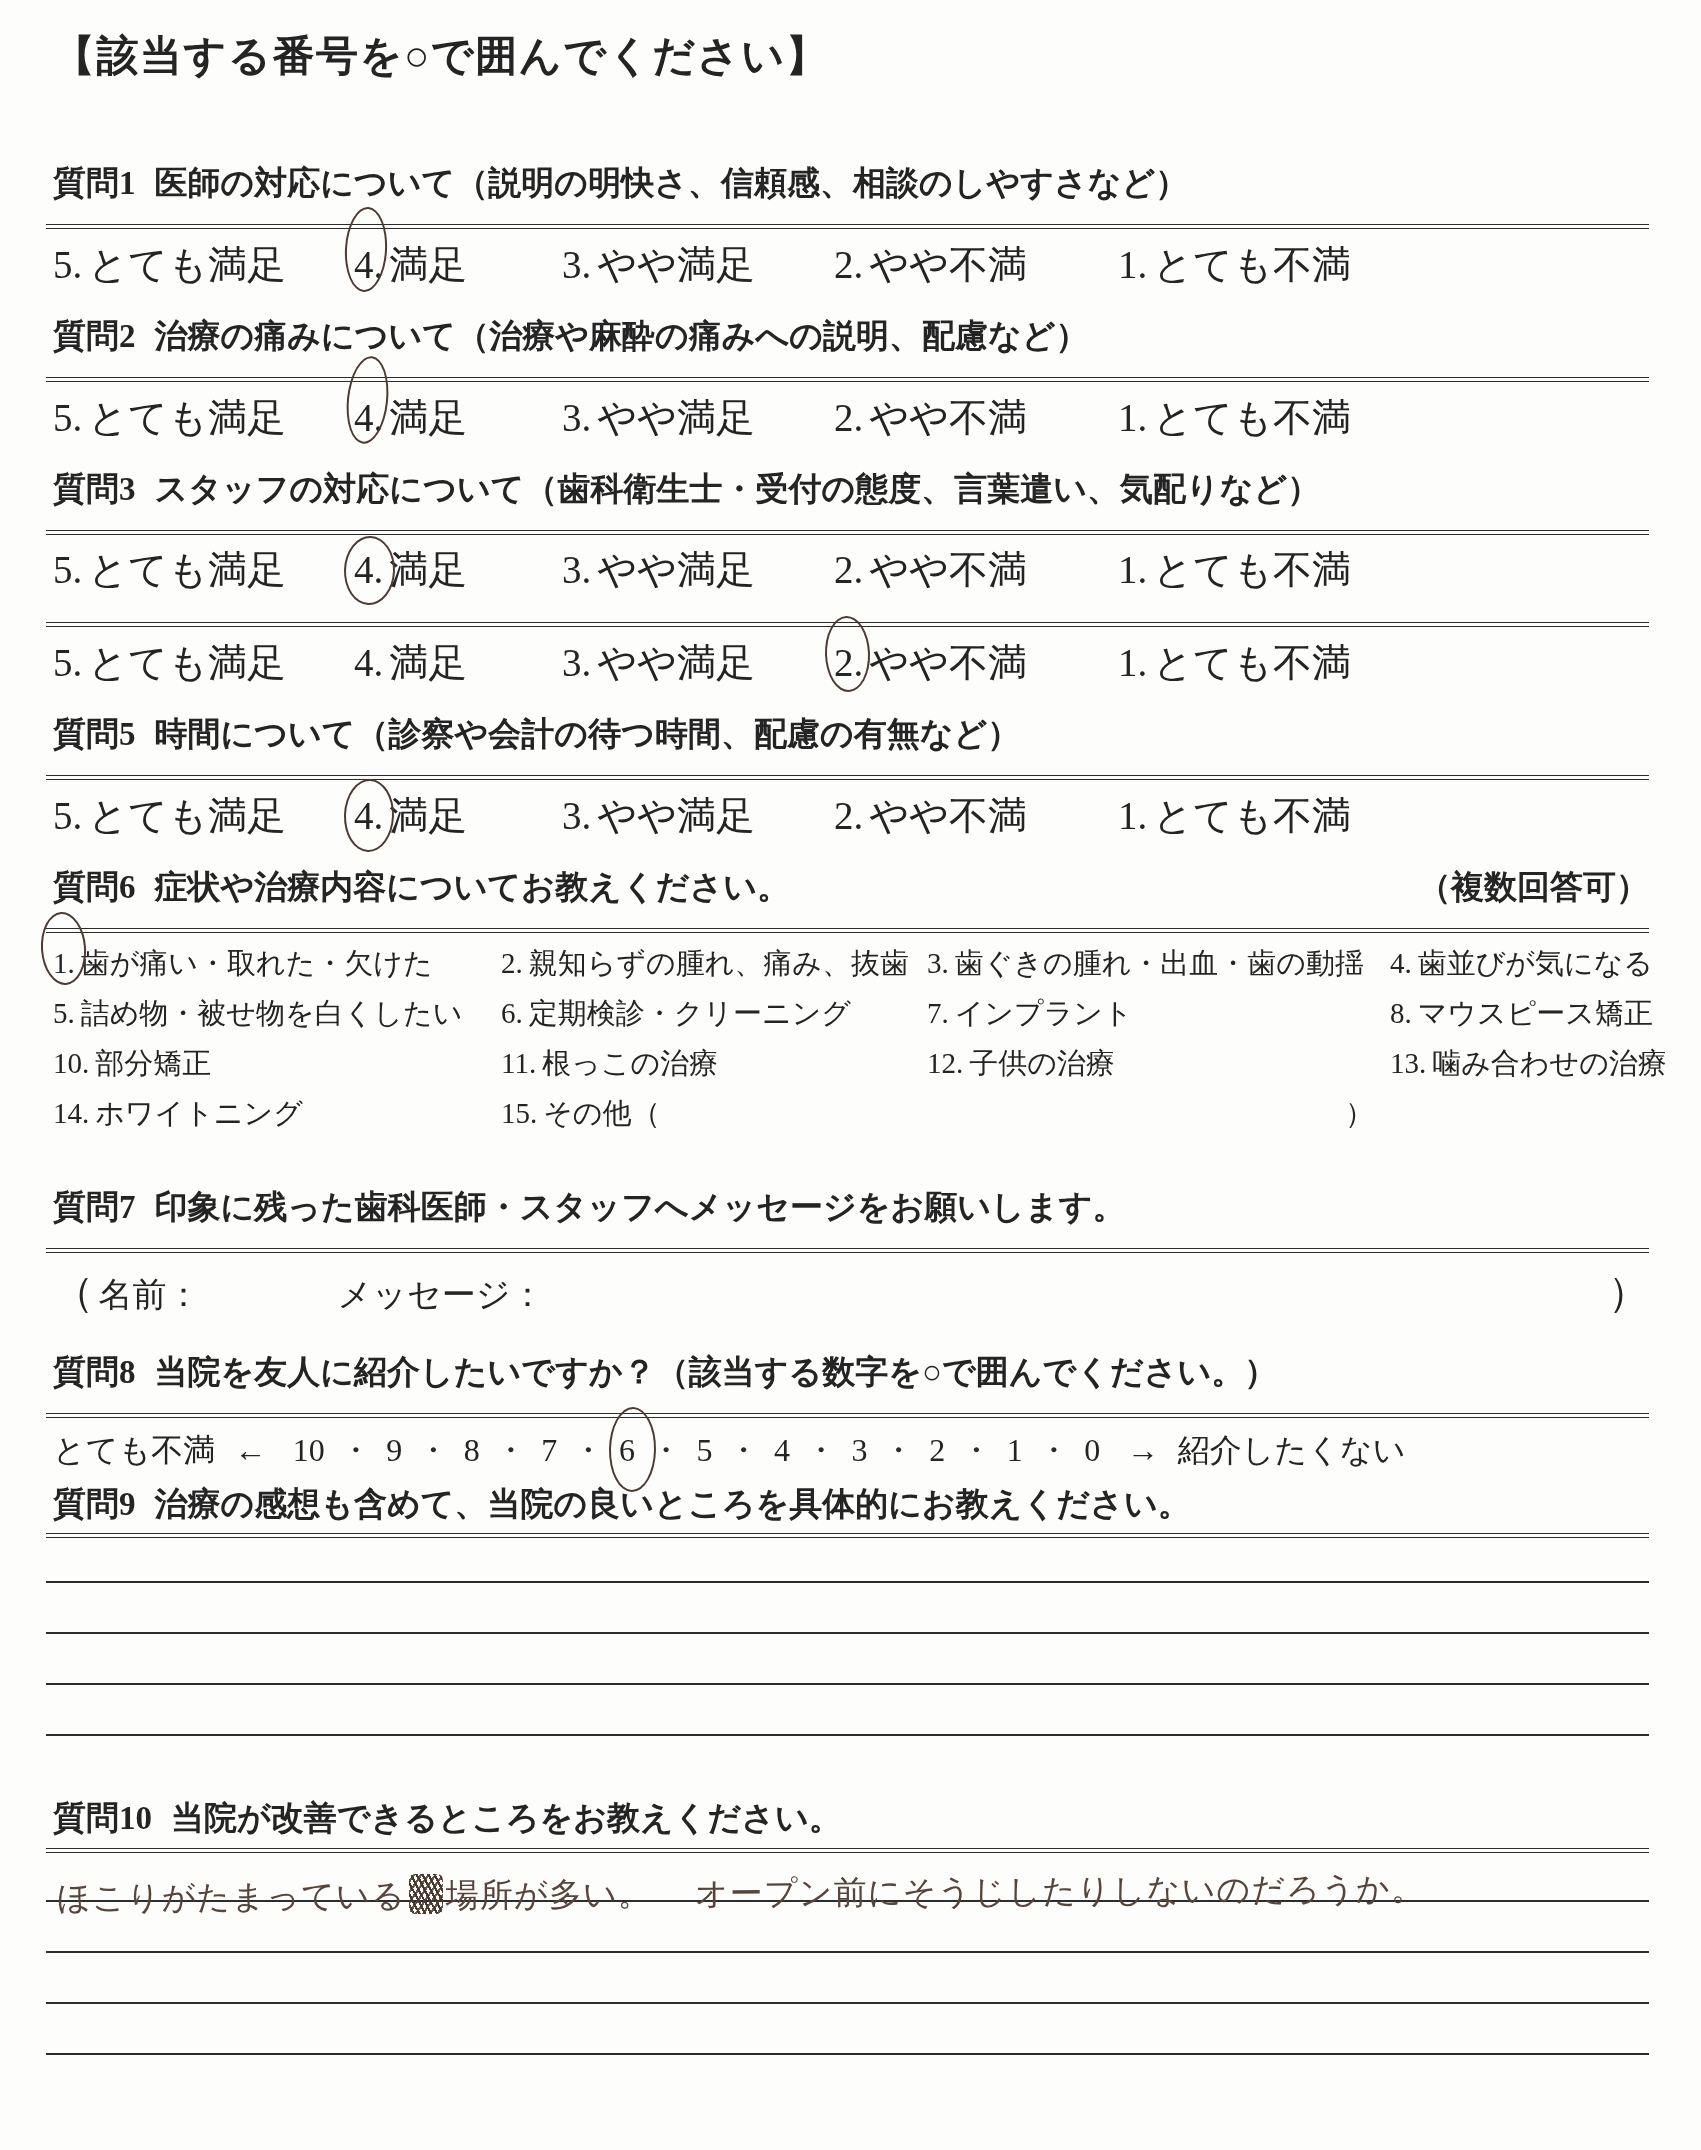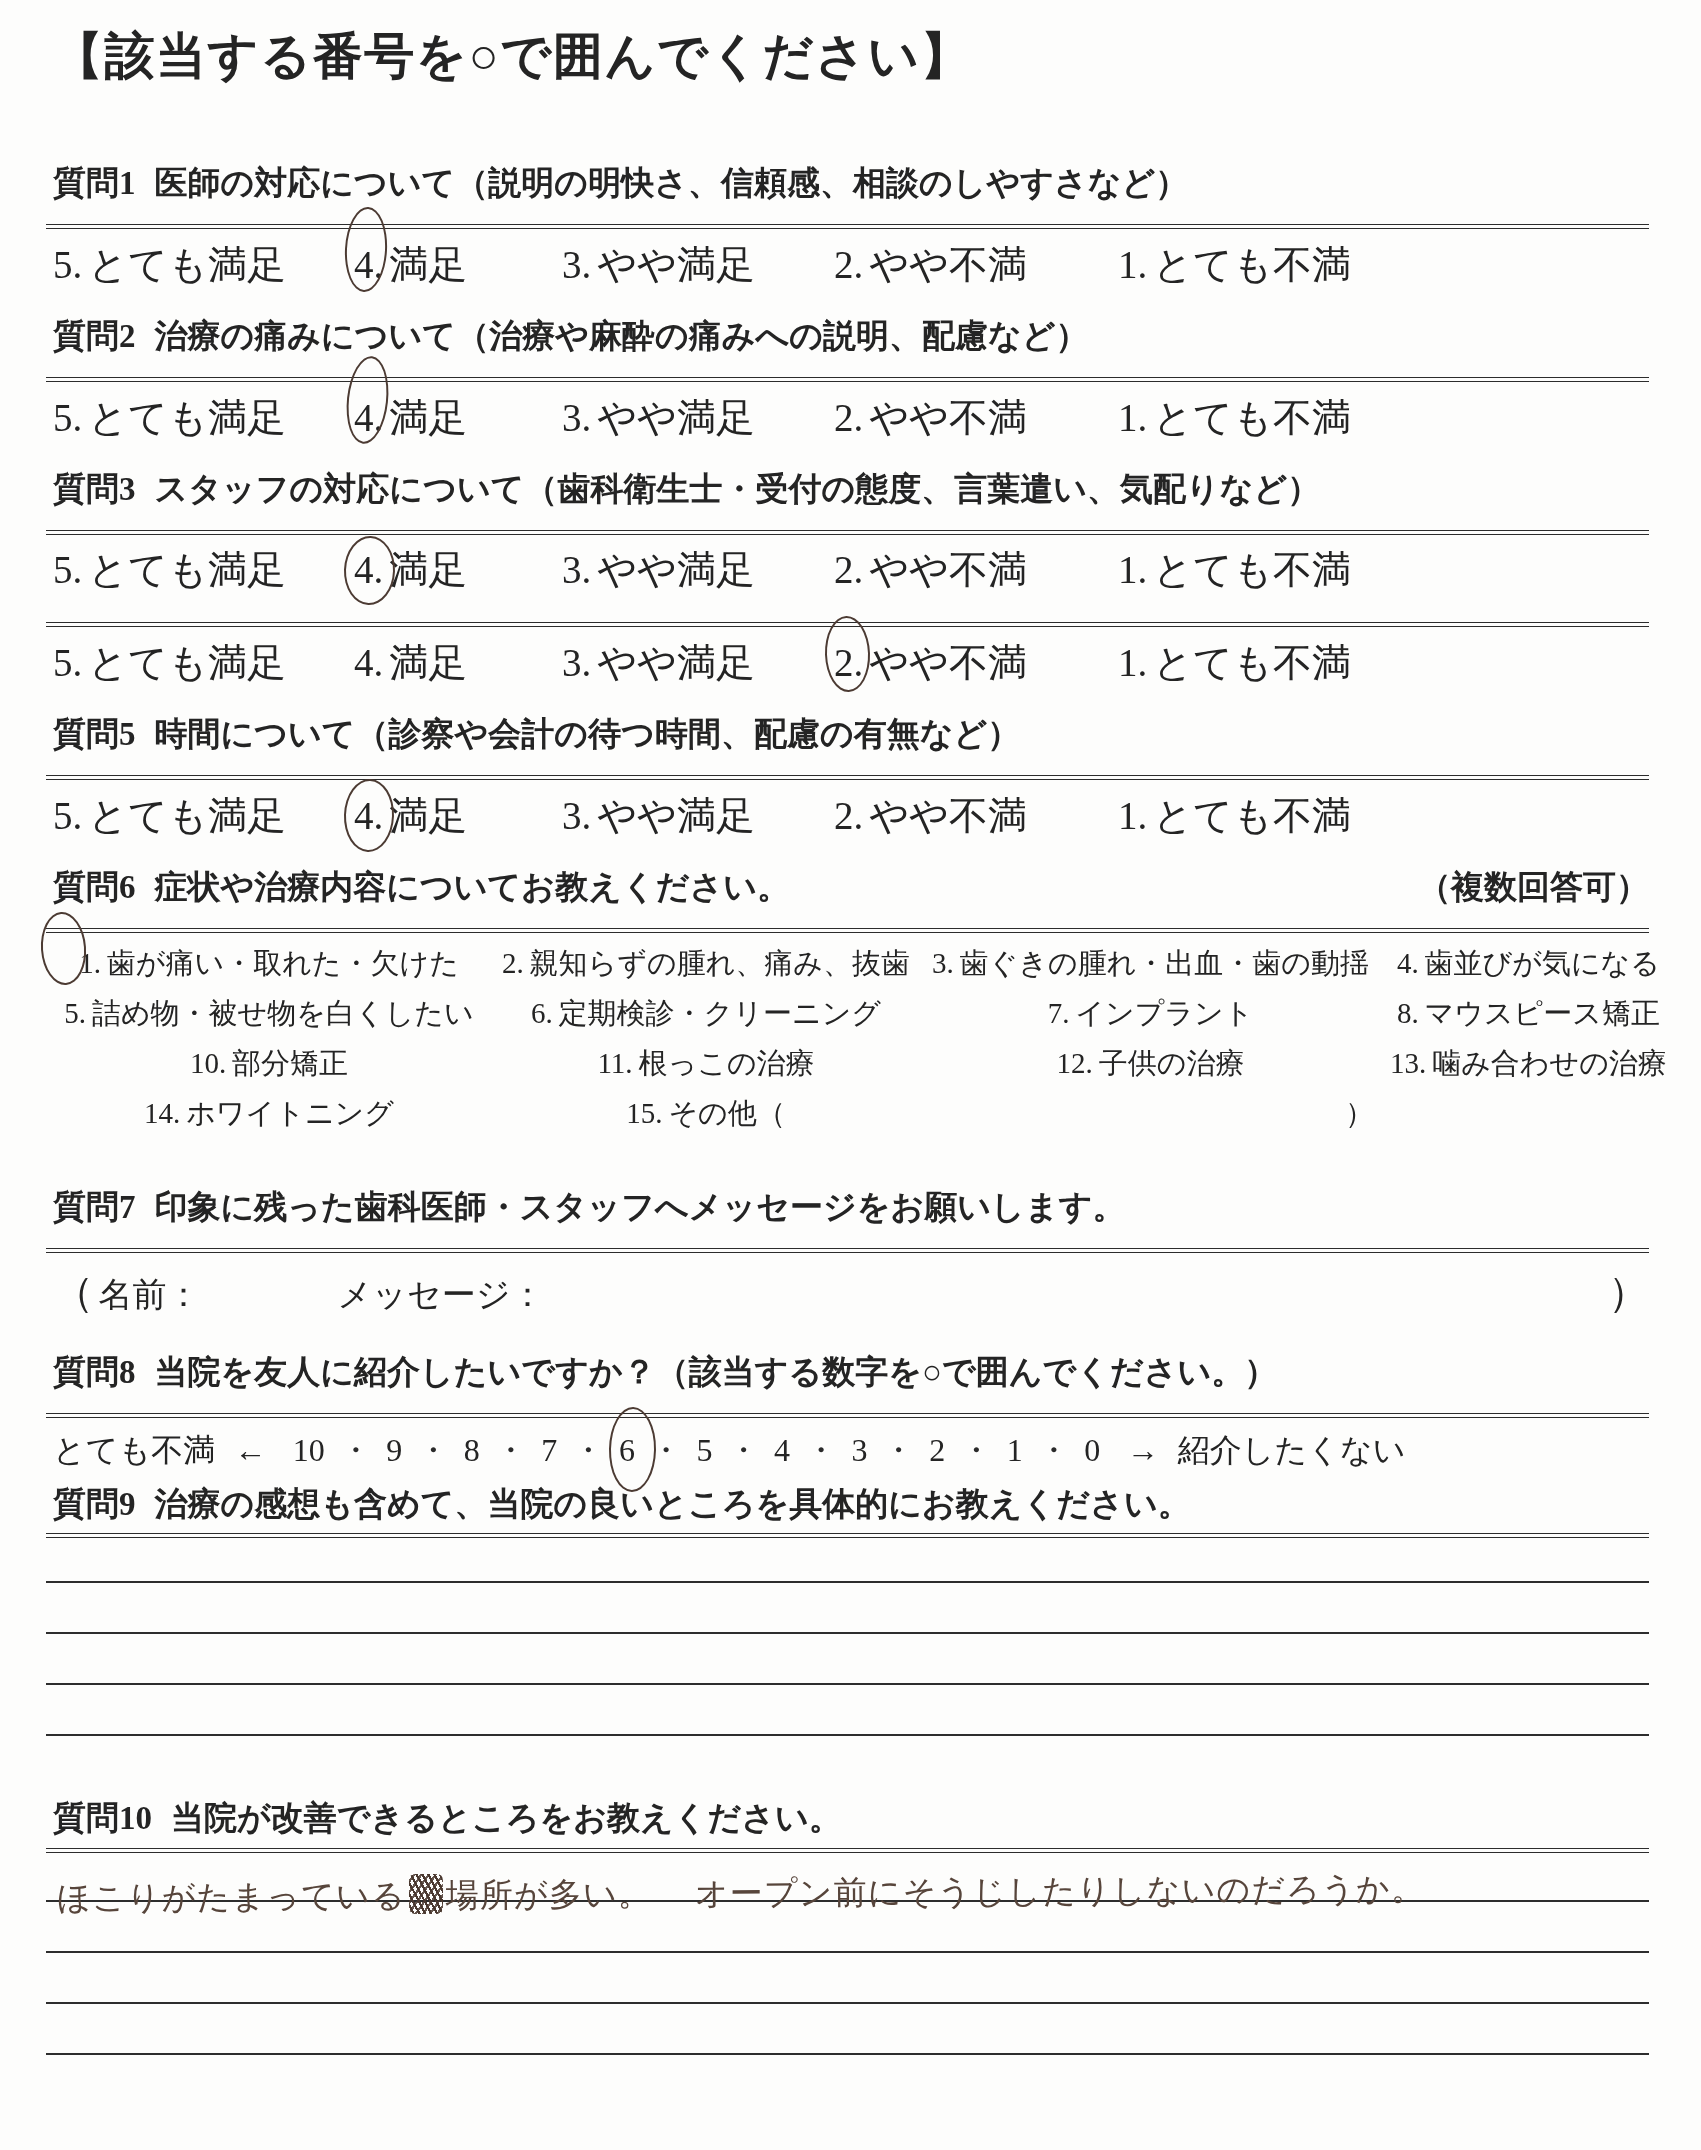--- a/index.html
+++ b/index.html
@@ -2,21 +2,21 @@
 <html lang="ja" style="font-size:11.8px"><head>
 <meta charset="utf-8">
 <style>
   html,body{margin:0;padding:0;background:#ffffff;}
   body{
     width:1701px;height:2151px;overflow:hidden;
     font-family:"Liberation Serif","DejaVu Serif",serif;
     color:#242424;
   }
   .sheet{position:relative;padding:32px 52px 0 53px;box-sizing:border-box;width:1701px;height:2151px;background:#fdfdfc;}
-  .title{font-size:50px;font-weight:600;letter-spacing:1.5px;line-height:49px;margin-bottom:83px;white-space:nowrap;}
+  .title{font-size:42px;font-weight:600;letter-spacing:1.5px;line-height:49px;margin-bottom:83px;white-space:nowrap;}
   .q{margin-bottom:35px;}
   .qh{display:flex;align-items:baseline;font-size:33px;line-height:38px;white-space:nowrap;font-weight:bold;}
   .qno{margin-right:19px;flex:0 0 auto;}
   .qnote{margin-left:auto;}
   .rule{margin-top:22px;height:3.1px;border-top:1.9px solid #2c2c2c;border-bottom:1.9px solid #2c2c2c;margin-left:-7.4px;}
   .rule.tight{margin-top:10.3px;}
   
   .opts{display:flex;margin-top:17.7px;font-size:39px;line-height:35px;white-space:nowrap;}
   .opt{position:relative;flex:0 0 auto;}
   .opt:nth-child(1){width:301px;}
@@ -30,21 +30,21 @@
   .c-q2{left:-7.4px;top:-44px;width:37px;height:84px;transform:rotate(6deg);}
   .c-q3{left:-10.3px;top:-16px;width:47px;height:65px;transform:rotate(2deg);}
   .c-q4{left:-8.9px;top:-29.5px;width:41px;height:72px;transform:rotate(-2deg);}
   .c-q5{left:-10.3px;top:-19px;width:46px;height:69px;transform:rotate(2deg);}
   .c-q6{left:-11.8px;top:-34px;width:41px;height:69px;transform:rotate(-4deg);}
   .c-q8{left:-9.6px;top:-23.6px;width:43px;height:81px;transform:rotate(1deg);}
   
   .g6{display:grid;grid-template-columns:432px 410px 447px 1fr;row-gap:19px;margin-top:13.3px;font-size:29px;line-height:34px;white-space:nowrap;gap:16px;}
   .g6i{position:relative;}
   .g6 .paren-cell{justify-self:end;align-self:center;}
-  .q6-block{margin-bottom:58px;text-align:center;}
+  .q6-block{margin-bottom:58px;}
   
   .q7row{display:flex;align-items:baseline;margin-top:16px;font-size:34px;line-height:46px;white-space:nowrap;}
   .bigparen{font-size:41px;}
   .q7-name{margin-left:4.4px;}
   .q7-msg{margin-left:137px;}
   .q7row .fill{flex:1 1 auto;}
   .q7-block{margin-bottom:35px;}
   
   .scale{display:flex;align-items:baseline;margin-top:11.8px;font-size:32px;line-height:40px;white-space:nowrap;}
   .scale .endlabel{flex:0 0 auto;}

